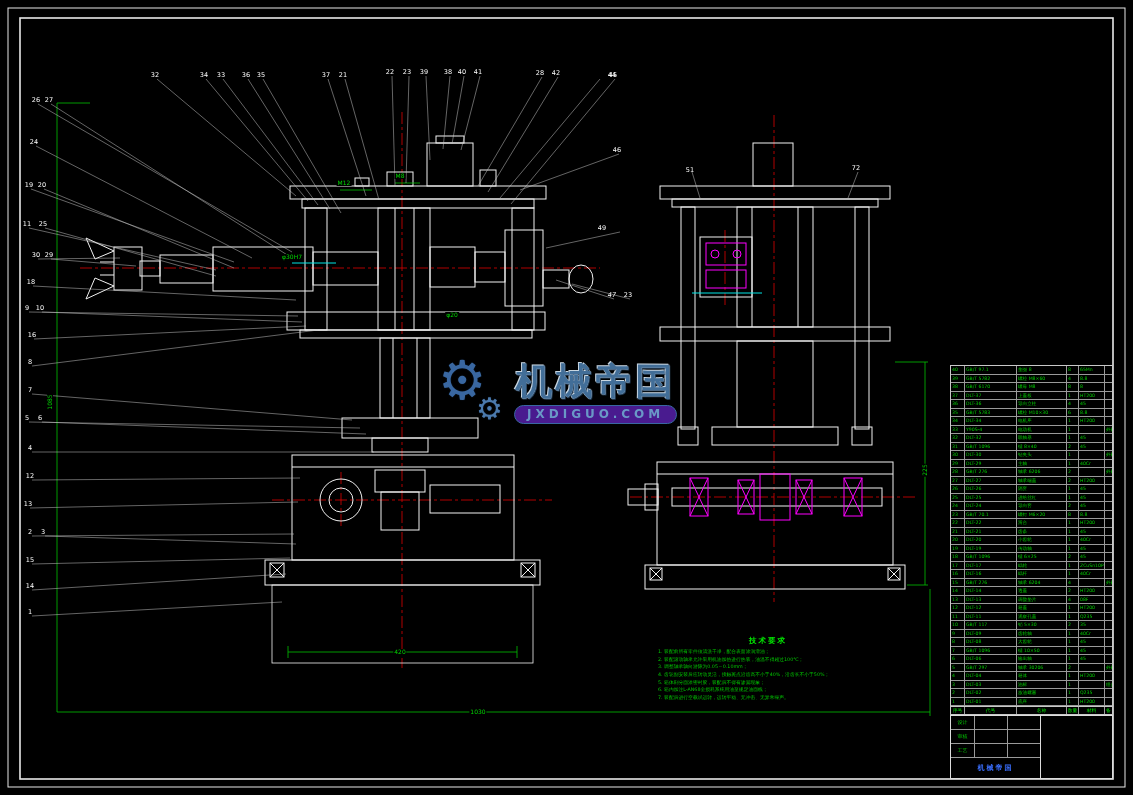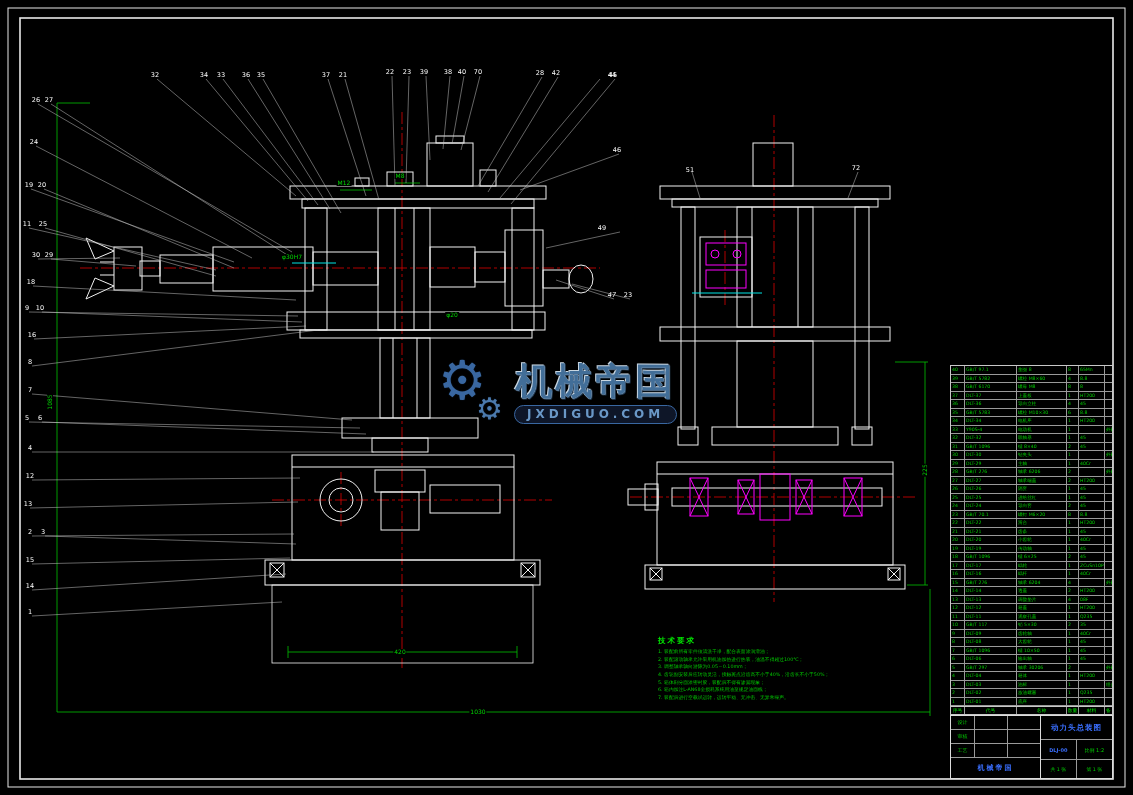--- a/index.html
+++ b/index.html
@@ -8,32 +8,32 @@
   .canvas{position:relative;width:1133px;height:795px;background:#000;overflow:hidden}
   svg.layer{position:absolute;left:0;top:0;width:1133px;height:795px}
   
   .callout{position:absolute;color:#ffffff;font-size:6.5px;line-height:1;transform:translate(-50%,-50%);white-space:nowrap}
   #leader-layer line{stroke:#c8c8c8;stroke-width:0.5}
   
   .dimlabel{position:absolute;color:#00d800;font-size:6px;line-height:1;transform:translate(-50%,-50%);background:#000;padding:0 1px;white-space:nowrap}
   .dimlabel.rot{transform:translate(-50%,-50%) rotate(-90deg)}
   
   .notes{position:absolute;left:658px;top:636px;width:220px;color:#00d800}
-  .notes-title{font-size:7.5px;font-weight:bold;text-align:left;color:#00e400;margin-bottom:2px;letter-spacing:2px}
+  .notes-title{font-size:7.5px;font-weight:bold;text-align:center;color:#00e400;margin-bottom:2px;letter-spacing:2px}
   .note-line{font-size:4.8px;line-height:1.6;white-space:nowrap;overflow:hidden;color:#00c800}
   
   .watermark{position:absolute;left:436px;top:350px;display:flex;align-items:center;z-index:5;opacity:.96}
   .wm-gears{position:relative;width:78px;height:86px}
   .gear{position:absolute;color:#3c6ca8;text-shadow:0 0 2px #0e1c2c;line-height:1}
   .gear.big{font-size:54px;left:2px;top:4px}
   .gear.small{font-size:30px;left:40px;top:44px;color:#4f7fb5}
   .wm-col{display:flex;flex-direction:column;align-items:center}
   .wm-brand{font-size:37px;font-weight:bold;color:#45739f;letter-spacing:3px;line-height:1.1;
     text-shadow:0 0 1px #e8eef5,1px 1px 0 #16324e,-1px -1px 0 #cfdde9}
-  .wm-domain{margin-top:2px;background:#0f172a;border:1px solid #3c6ca8;border-radius:10px;
+  .wm-domain{margin-top:2px;background:#4c1d95;border:1px solid #3c6ca8;border-radius:10px;
     color:#6f9fd0;font-weight:bold;font-size:12px;letter-spacing:4px;padding:1px 12px;line-height:1.3}
   
   .bom{position:absolute;left:950px;top:365px;width:163px;height:341px;display:flex;flex-direction:column;
     border:0.5px solid #c8c8c8;border-bottom:none}
   .bom-row{flex:1;display:grid;grid-template-columns:14px 52px 50px 12px 26px 1fr;border-bottom:0.5px solid #9a9a9a;min-height:0}
   .bom-row span{display:block;font-size:4.6px;line-height:8px;color:#00d000;border-right:0.5px solid #9a9a9a;
     padding-left:1px;white-space:nowrap;overflow:hidden}
   .bom-row span:last-child{border-right:none}
   .bom-header{position:absolute;left:950px;top:706px;width:163px;height:9px;display:grid;
     grid-template-columns:14px 52px 50px 12px 26px 1fr;border:0.5px solid #c8c8c8}
@@ -620,47 +620,36 @@
           <span></span>
           <span></span>
         </div>
       <div class="tb-lrow">
           <span>工艺</span>
           <span></span>
           <span></span>
         </div>
       <div class="tb-company">机械帝国</div>
     </div>
-    <div class="tb-right">
-      <div class="tb-title">动力头总装图</div>
-      <div class="tb-mid">
-        <span class="tb-code">DLJ-00</span>
-        <span class="tb-scale">比例 1:2</span>
-      </div>
-      <div class="tb-bot">
-        <span>共 1 张</span>
-        <span>第 1 张</span>
-      </div>
-    </div>
   </div>
 
   <div id="label-layer">
       <span class="callout" style="left: 155px; top: 75px;">32</span>
       <span class="callout" style="left: 204px; top: 75px;">34</span>
       <span class="callout" style="left: 221px; top: 75px;">33</span>
       <span class="callout" style="left: 246px; top: 75px;">36</span>
       <span class="callout" style="left: 261px; top: 75px;">35</span>
       <span class="callout" style="left: 326px; top: 75px;">37</span>
       <span class="callout" style="left: 343px; top: 75px;">21</span>
       <span class="callout" style="left: 390px; top: 72px;">22</span>
       <span class="callout" style="left: 407px; top: 72px;">23</span>
       <span class="callout" style="left: 424px; top: 72px;">39</span>
       <span class="callout" style="left: 448px; top: 72px;">38</span>
       <span class="callout" style="left: 462px; top: 72px;">40</span>
-      <span class="callout" style="left: 478px; top: 72px;">70</span>
+      <span class="callout" style="left: 478px; top: 72px;">41</span>
       <span class="callout" style="left: 540px; top: 73px;">28</span>
       <span class="callout" style="left: 556px; top: 73px;">42</span>
       <span class="callout" style="left: 612px; top: 75px;">44</span>
       <span class="callout" style="left: 613px; top: 75px;">45</span>
       <span class="callout" style="left: 36px; top: 100px;">26</span>
       <span class="callout" style="left: 49px; top: 100px;">27</span>
       <span class="callout" style="left: 34px; top: 142px;">24</span>
       <span class="callout" style="left: 29px; top: 185px;">19</span>
       <span class="callout" style="left: 42px; top: 185px;">20</span>
       <span class="callout" style="left: 27px; top: 224px;">11</span>

